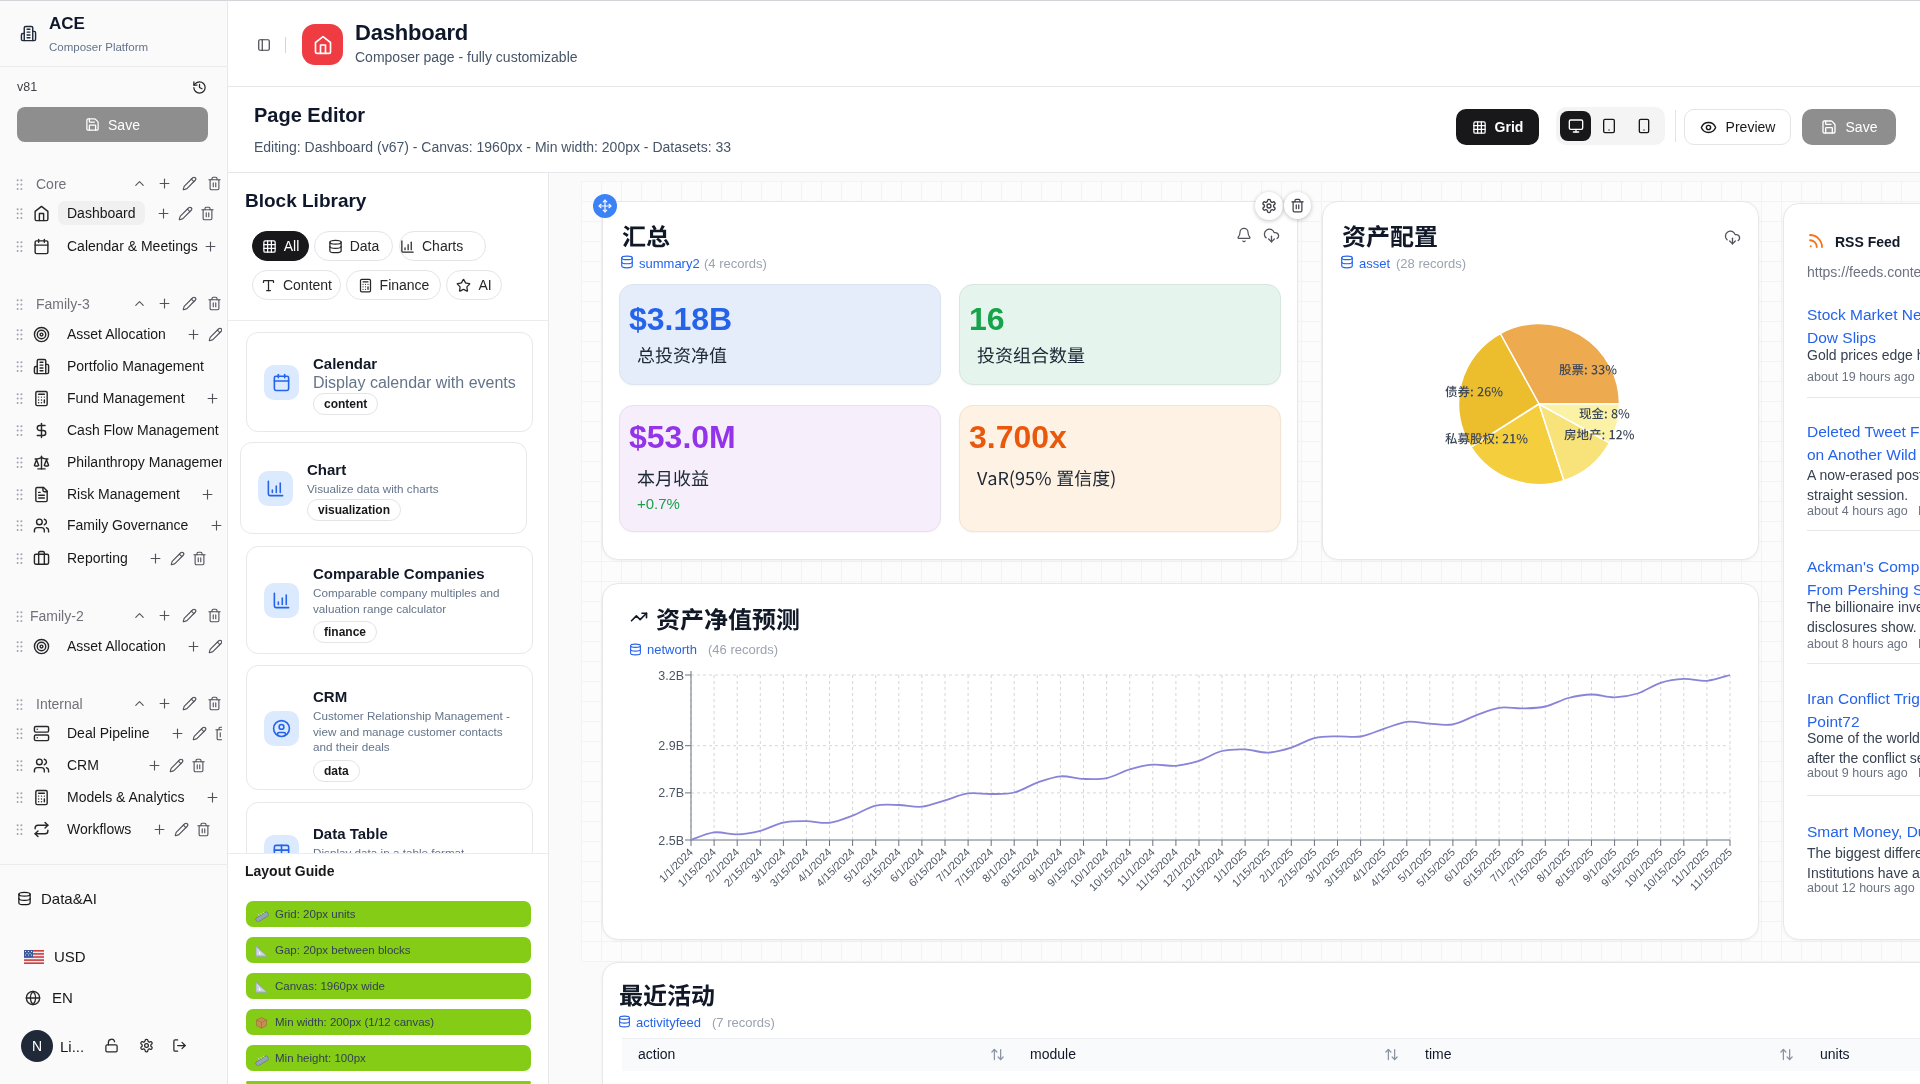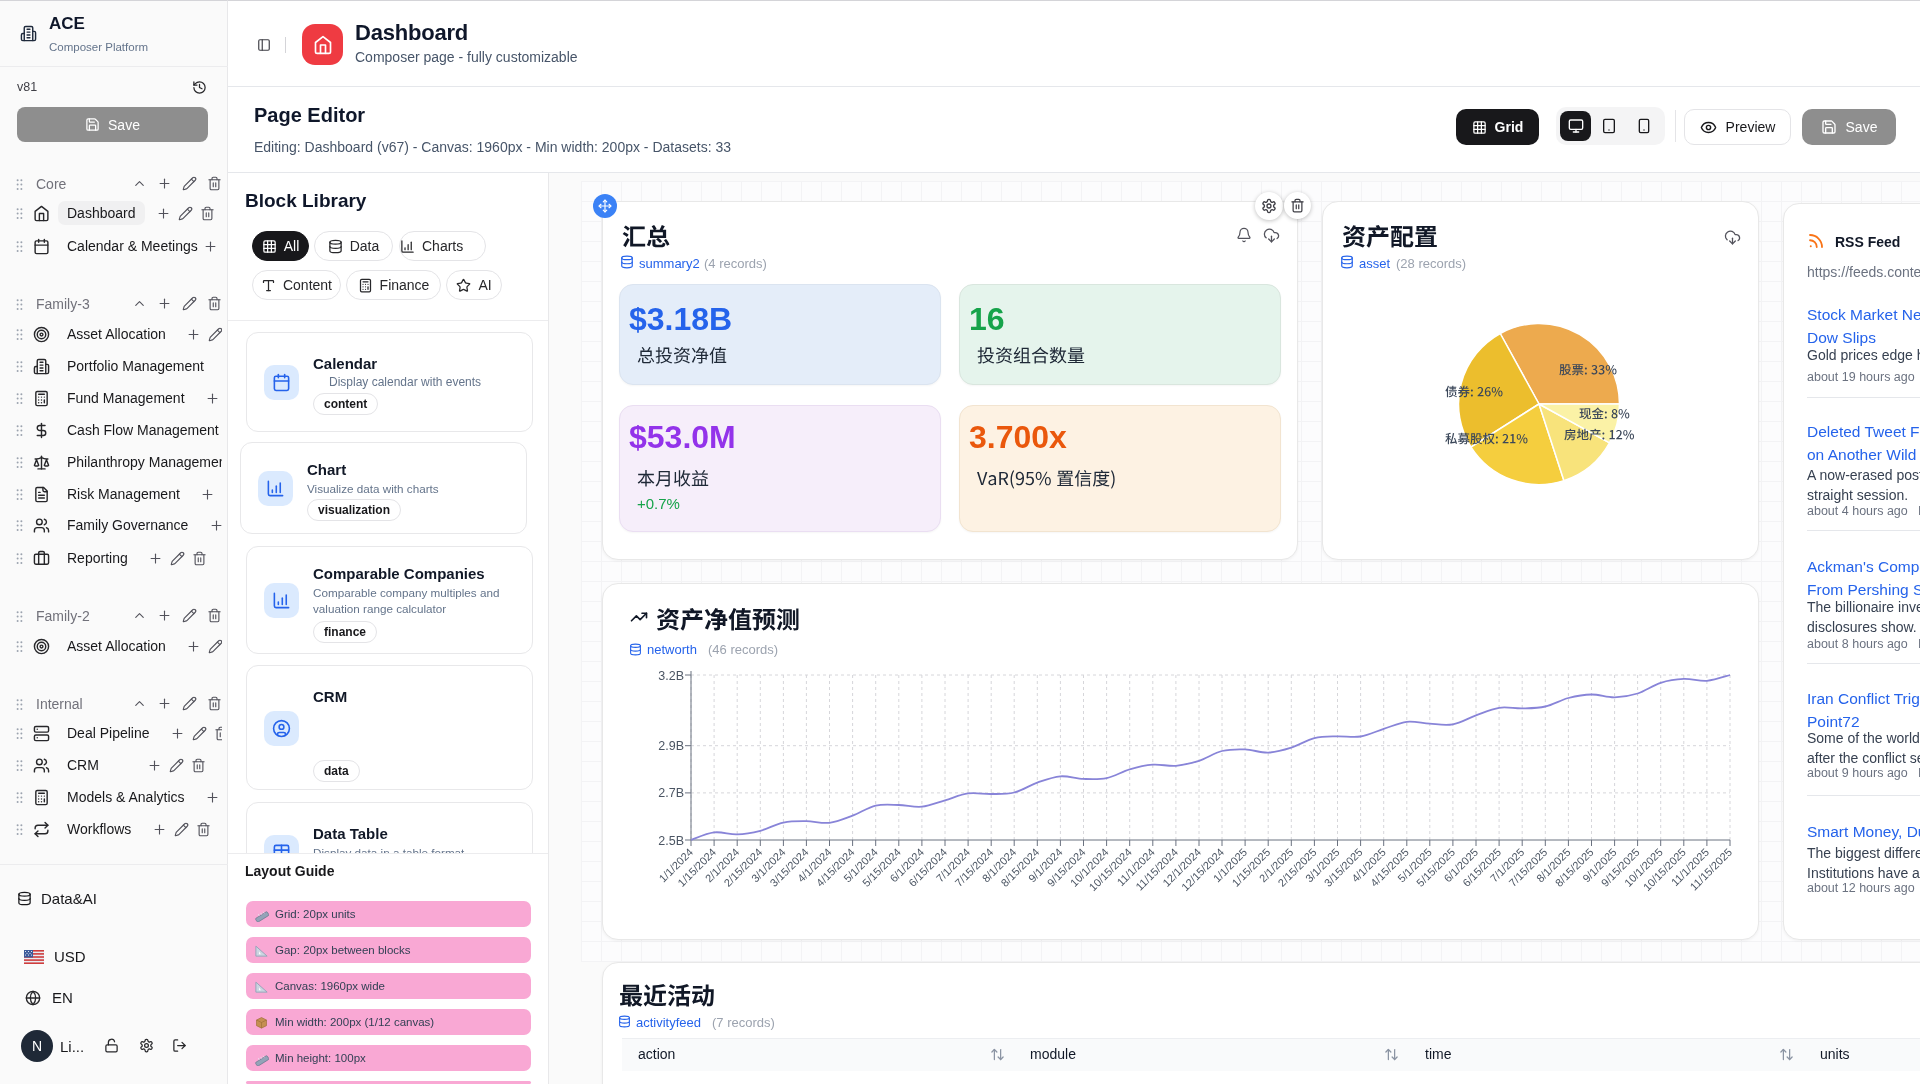--- a/index.html
+++ b/index.html
@@ -8,21 +8,21 @@
 .sidebar{position:absolute;left:0;top:0;width:228px;height:1084px;background:#fafafa;border-right:1px solid #e8e8ea;border-top:1px solid #d4d4d8}
 .navrow{position:absolute;left:8px;width:214px;height:30px;display:flex;align-items:center;overflow:hidden}
 .navlabel{font-size:14px;color:#18181b;white-space:nowrap}
 .seclabel{font-size:14px;color:#71717a;white-space:nowrap}
 .nico{flex:0 0 auto;display:flex;align-items:center;justify-content:center}
 .card{position:absolute;background:#fff;border:1px solid #e8e8e8;border-radius:16px;box-shadow:0 1px 3px rgba(0,0,0,.05)}
 .statcard{position:absolute;border-radius:14px}
 .chip{display:inline-flex;align-items:center;gap:7px;height:30px;padding:0 13px;border-radius:15px;border:1px solid #e4e4e7;background:#fff;font-size:14px;color:#27272a;font-weight:500}
 .tile{position:absolute;width:287px;background:#fff;border:1px solid #e8e8ea;border-radius:12px}
 .tag{display:inline-block;border:1px solid #e4e4e7;border-radius:11px;font-size:12px;font-weight:bold;color:#18181b;padding:3px 10px;line-height:1.2}
-.gitem{position:absolute;width:285px;height:26px;background:#f9a8d4;border-radius:7px;display:flex;align-items:center;padding-left:8px;font-size:11.5px;color:#334155;gap:6px}
+.gitem{position:absolute;width:285px;height:26px;background:#84cc16;border-radius:7px;display:flex;align-items:center;padding-left:8px;font-size:11.5px;color:#334155;gap:6px}
 .rss-t{font-size:15.5px;color:#2563eb;white-space:nowrap;line-height:23px}
 .rss-d{font-size:14px;color:#374151;white-space:nowrap;line-height:20px}
 .rss-m{font-size:12.5px;color:#6b7280;white-space:nowrap}
 </style></head><body>
 <div class="abs" style="left:549px;top:173px;width:1371px;height:911px;background:#fafafa"></div>
 <div class="abs" style="left:581px;top:181px;width:1339px;height:781px;background:#fcfcfd;background-image:linear-gradient(to right,#f3f3f5 1px,transparent 1px),linear-gradient(to bottom,#f3f3f5 1px,transparent 1px);background-size:20px 20px"></div>
 <div class="card" style="left:602px;top:201px;width:696px;height:359px"></div>
 <div class="abs" style="left:622.0px;top:219.6px">
     <svg class="" width="48.0" height="32.6" viewBox="0 -25.44 48.00 32.64" style="overflow:visible;display:block">
       <g fill="#111827">
@@ -587,21 +587,21 @@
     <div class="tile" style="left:18px;top:159px;height:100px">
       <div class="abs flex" style="left:17px;top:32px;width:35px;height:35px;background:#dbeafe;border-radius:10px;justify-content:center">
         <svg style="" width="19" height="19" viewBox="0 0 24 24" fill="none" stroke="#2563eb" stroke-width="2" stroke-linecap="round" stroke-linejoin="round">
           <rect x="3" y="4" width="18" height="18" rx="2"></rect>
           <path d="M16 2v4"></path>
           <path d="M8 2v4"></path>
           <path d="M3 10h18"></path>
         </svg>
       </div>
       <div class="abs" style="left:66px;top:22px;font-size:15px;font-weight:600;color:#111827">Calendar</div>
-      <div class="abs" style="left:82px;top:42px;font-size:12px;color:#64748b;line-height:15.5px;width:212px">Display calendar with events</div>
+      <div class="abs" style="left:66px;top:42px;font-size:16px;color:#64748b;line-height:15.5px;width:212px">Display calendar with events</div>
       <div class="abs" style="left:66px;top:60px"><span class="tag">content</span></div>
     </div>
     <div class="tile" style="left:12px;top:269px;height:92px">
       <div class="abs flex" style="left:17px;top:28px;width:35px;height:35px;background:#dbeafe;border-radius:10px;justify-content:center">
         <svg style="" width="19" height="19" viewBox="0 0 24 24" fill="none" stroke="#2563eb" stroke-width="2" stroke-linecap="round" stroke-linejoin="round">
           <path d="M3 3v16a2 2 0 0 0 2 2h16"></path>
           <path d="M13 17V9"></path>
           <path d="M18 17V5"></path>
           <path d="M8 17v-3"></path>
         </svg>
@@ -625,20 +625,21 @@
     </div>
     <div class="tile" style="left:18px;top:492px;height:125px">
       <div class="abs flex" style="left:17px;top:45px;width:35px;height:35px;background:#dbeafe;border-radius:10px;justify-content:center">
         <svg style="" width="19" height="19" viewBox="0 0 24 24" fill="none" stroke="#2563eb" stroke-width="2" stroke-linecap="round" stroke-linejoin="round">
           <circle cx="12" cy="12" r="10"></circle>
           <circle cx="12" cy="10" r="3"></circle>
           <path d="M7 20.662V19a2 2 0 0 1 2-2h6a2 2 0 0 1 2 2v1.662"></path>
         </svg>
       </div>
       <div class="abs" style="left:66px;top:22px;font-size:15px;font-weight:600;color:#111827">CRM</div>
+      <div class="abs" style="left:66px;top:42px;font-size:11.7px;color:#64748b;line-height:15.5px;width:212px">Customer Relationship Management - view and manage customer contacts and their deals</div>
       <div class="abs" style="left:66px;top:94px"><span class="tag">data</span></div>
     </div>
     <div class="tile" style="left:18px;top:629px;height:100px">
       <div class="abs flex" style="left:17px;top:32px;width:35px;height:35px;background:#dbeafe;border-radius:10px;justify-content:center">
         <svg style="" width="19" height="19" viewBox="0 0 24 24" fill="none" stroke="#2563eb" stroke-width="2" stroke-linecap="round" stroke-linejoin="round">
           <path d="M12 3v18"></path>
           <rect x="3" y="3" width="18" height="18" rx="2"></rect>
           <path d="M3 9h18"></path>
         </svg>
       </div>
@@ -1147,21 +1148,21 @@
           <g fill="currentColor" stroke="none">
             <circle cx="9" cy="5" r="1.6"></circle>
             <circle cx="9" cy="12" r="1.6"></circle>
             <circle cx="9" cy="19" r="1.6"></circle>
             <circle cx="15" cy="5" r="1.6"></circle>
             <circle cx="15" cy="12" r="1.6"></circle>
             <circle cx="15" cy="19" r="1.6"></circle>
           </g>
         </svg>
       </span>
-      <span class="seclabel" style="margin-left:6px">Family-2</span>
+      <span class="seclabel" style="">Family-2</span>
       <span class="abs" style="left:119px;top:7px;display:flex">
         <span class="nico" style="width:25px">
           <svg style="" width="15" height="15" viewBox="0 0 24 24" fill="none" stroke="#52525b" stroke-width="1.8" stroke-linecap="round" stroke-linejoin="round">
             <path d="m18 15-6-6-6 6"></path>
           </svg>
         </span>
         <span class="nico" style="width:25px">
           <svg style="" width="15" height="15" viewBox="0 0 24 24" fill="none" stroke="#52525b" stroke-width="1.8" stroke-linecap="round" stroke-linejoin="round">
             <path d="M5 12h14"></path>
             <path d="M12 5v14"></path>

